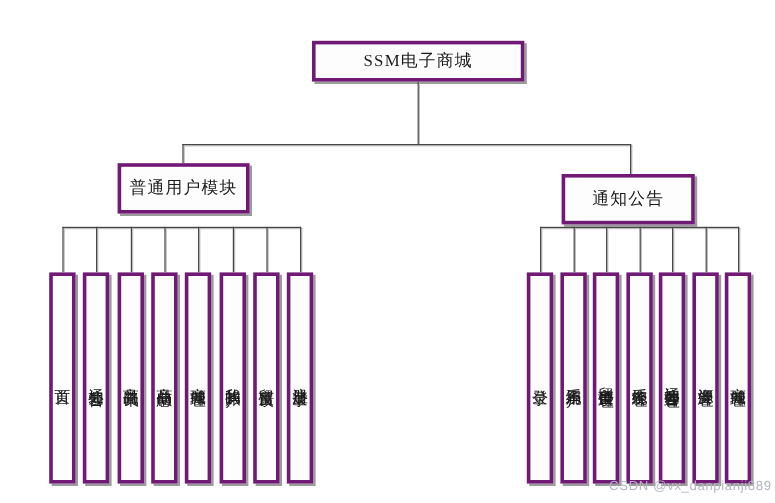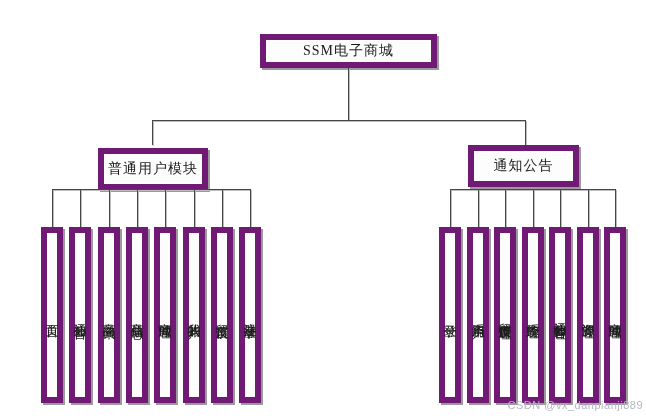--- a/index.html
+++ b/index.html
@@ -14,21 +14,21 @@
     background: #ffffff;
     overflow: hidden;
     font-family: "Liberation Serif", "DejaVu Serif", serif;
     color: #1a1a1a;
   }
   
   .box {
     position: absolute;
     box-sizing: border-box;
     background: #fdfdfe;
-    border: 6px solid #701a75;
+    border: 3px solid #701a75;
     box-shadow: 2px 2px 0 #9b9b9b;
   }
   .hbox {
     display: flex;
     align-items: center;
     justify-content: center;
     font-size: 14px;
     letter-spacing: 1px;
     white-space: nowrap;
   }
@@ -70,21 +70,21 @@
 
 <div class="stage">
 
   <div class="box hbox" style="left:260px; top:34px; width:177px; height:34px;">SSM电子商城</div>
 
   <div class="vline" style="left:348px; top:68px; height:52px;"></div>
   <div class="hline" style="left:152px; top:120px; width:374px;"></div>
   <div class="vline" style="left:152px; top:120px; height:25px;"></div>
   <div class="vline" style="left:525px; top:120px; height:25px;"></div>
 
-  <div class="box hbox" style="left:98px; top:148px; width:110px; height:42px;">普通用户模块</div>
+  <div class="box hbox" style="left:98px; top:136px; width:110px; height:42px;">普通用户模块</div>
   <div class="box hbox" style="left:468px; top:145px; width:111px; height:42px;">通知公告</div>
 
   <div class="hline" style="left:52px; top:189px; width:199px;"></div>
   <div class="vline" style="left:52px;  top:189px; height:38px;"></div>
   <div class="vline" style="left:80px;  top:189px; height:38px;"></div>
   <div class="vline" style="left:109px; top:189px; height:38px;"></div>
   <div class="vline" style="left:137px; top:189px; height:38px;"></div>
   <div class="vline" style="left:165px; top:189px; height:38px;"></div>
   <div class="vline" style="left:194px; top:189px; height:38px;"></div>
   <div class="vline" style="left:222px; top:189px; height:38px;"></div>

